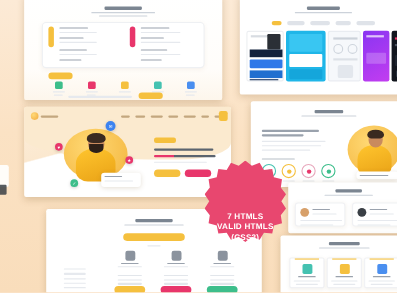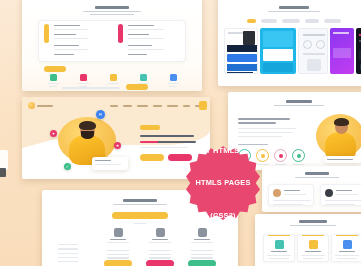--- a/index.html
+++ b/index.html
@@ -88,21 +88,21 @@
   
   #card-services { left: 255px; top: 214px; width: 116px; height: 54px; border-radius:2px; }
   .svc { position:absolute; background:#fff; border:0.7px solid #f0f1f4; border-radius:2px;
          text-align:center; box-shadow:0 1px 3px rgba(140,110,60,.08); }
   .svc-top { position:absolute; top:0; left:12%; width:76%; height:1.2px; background:#f5c03e; }
   .svc-ico { width:9px; height:9px; margin:0 auto 2px; border-radius:1.5px; }
 
   
   #badge {
     position: absolute; left: 186px; top: 146px; width: 74px; height: 74px;
-    display: flex; flex-direction: column; align-items: center; justify-content: space-between;
+    display: flex; flex-direction: column; align-items: center; justify-content: flex-end;
     color: #fff; text-align: center; line-height: 1.28;
     font-weight: bold; font-size: 7.4px; letter-spacing: .2px;
     background: #e8476f;
     filter: drop-shadow(0 3px 5px rgba(120,40,60,.35));
     clip-path: polygon(
       50% 0%, 58.1% 6.4%, 67.6% 2.7%, 72.9% 11.4%, 83.1% 10.4%, 85.1% 20.4%,
       95.1% 22.9%, 93.6% 33%, 100% 41.2%, 94.3% 50%, 100% 58.8%, 93.6% 67%,
       95.1% 77.1%, 85.1% 79.6%, 83.1% 89.6%, 72.9% 88.6%, 67.6% 97.3%, 58.1% 93.6%,
       50% 100%, 41.9% 93.6%, 32.4% 97.3%, 27.1% 88.6%, 16.9% 89.6%, 14.9% 79.6%,
       4.9% 77.1%, 6.4% 67%, 0% 58.8%, 5.7% 50%, 0% 41.2%, 6.4% 33%,
@@ -422,17 +422,17 @@
       <div class="svc-top"></div>
       <div class="svc-ico" style="margin-top:5px;background:#4a8ff0;"></div>
       <div class="ln dark" style="width:16px;margin:0 auto;"></div>
       <div class="ln faint" style="width:24px;margin:2.4px auto 0;"></div>
       <div class="ln faint" style="width:20px;margin:1.8px auto 0;"></div>
     </div>
   </div>
 
   <div id="badge">
     <span>7 HTMLS</span>
-    <span>HTMLS PAGES</span>
+    <span>VALID HTMLS</span>
     <span>(CSS3)</span>
   </div>
 
 </div>
 
 </body></html>

